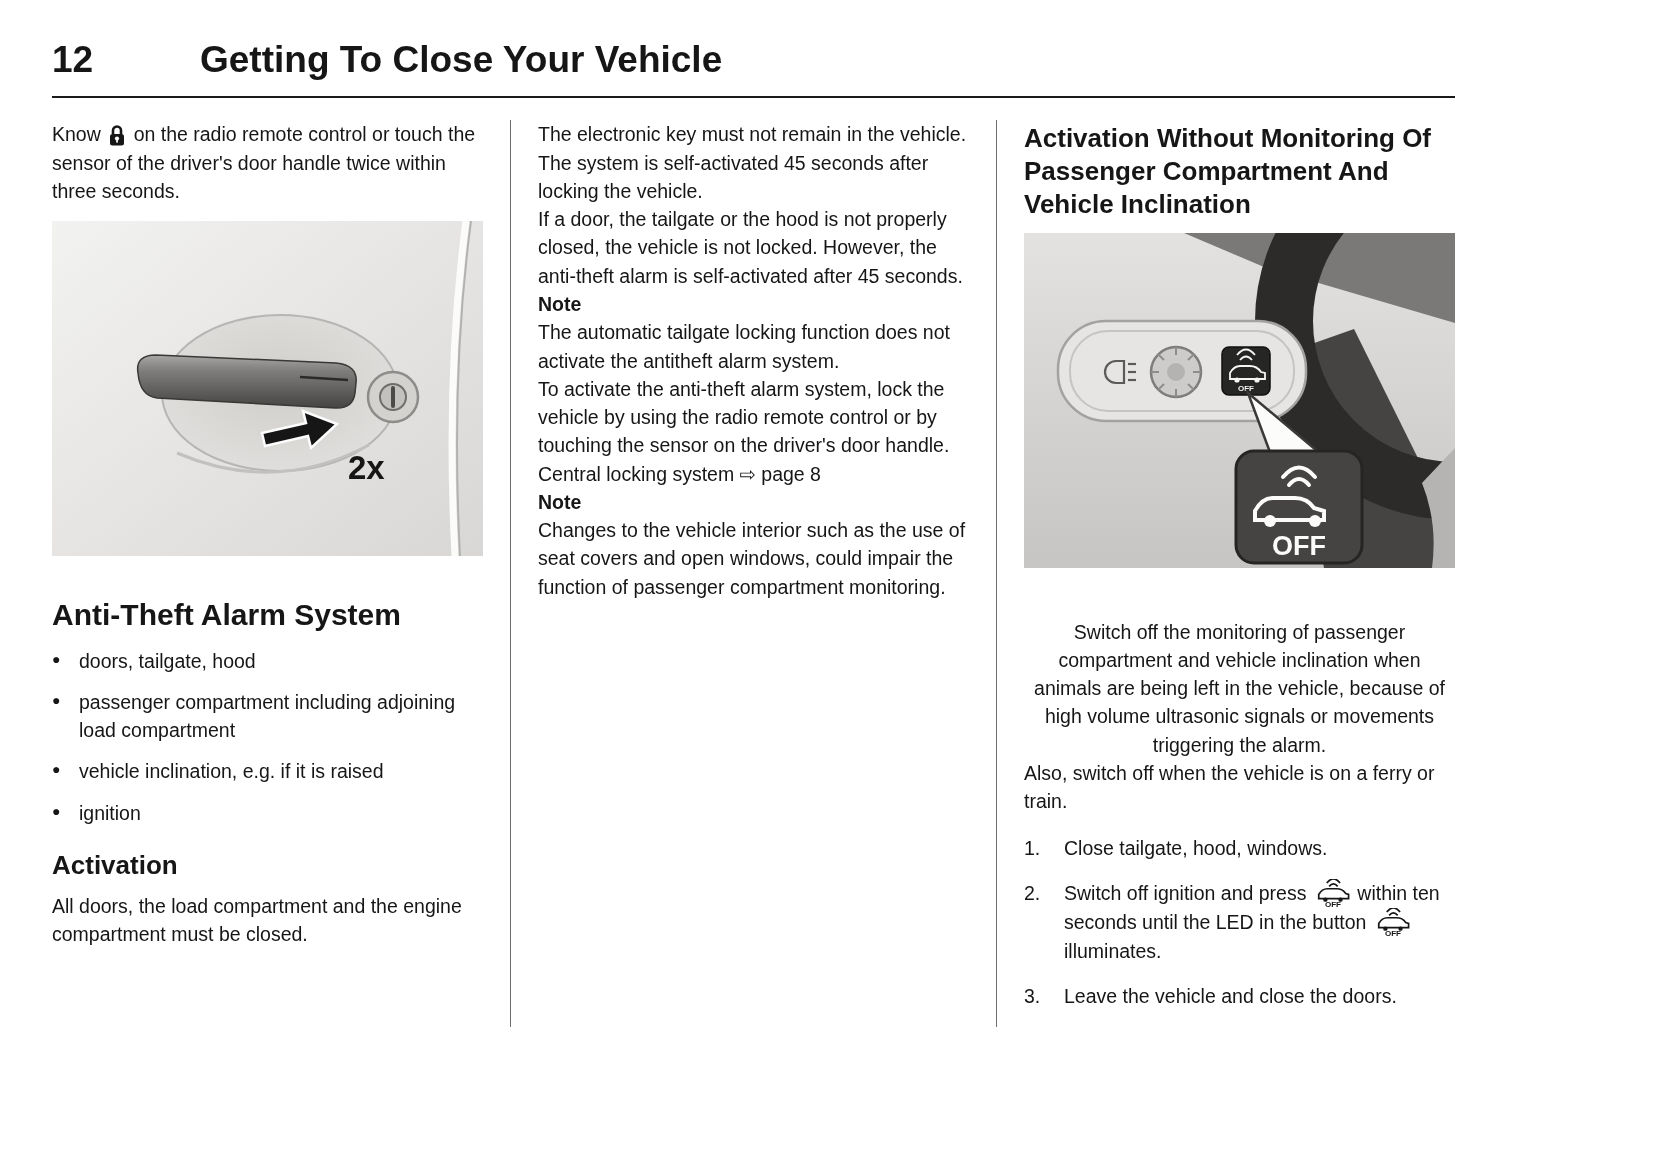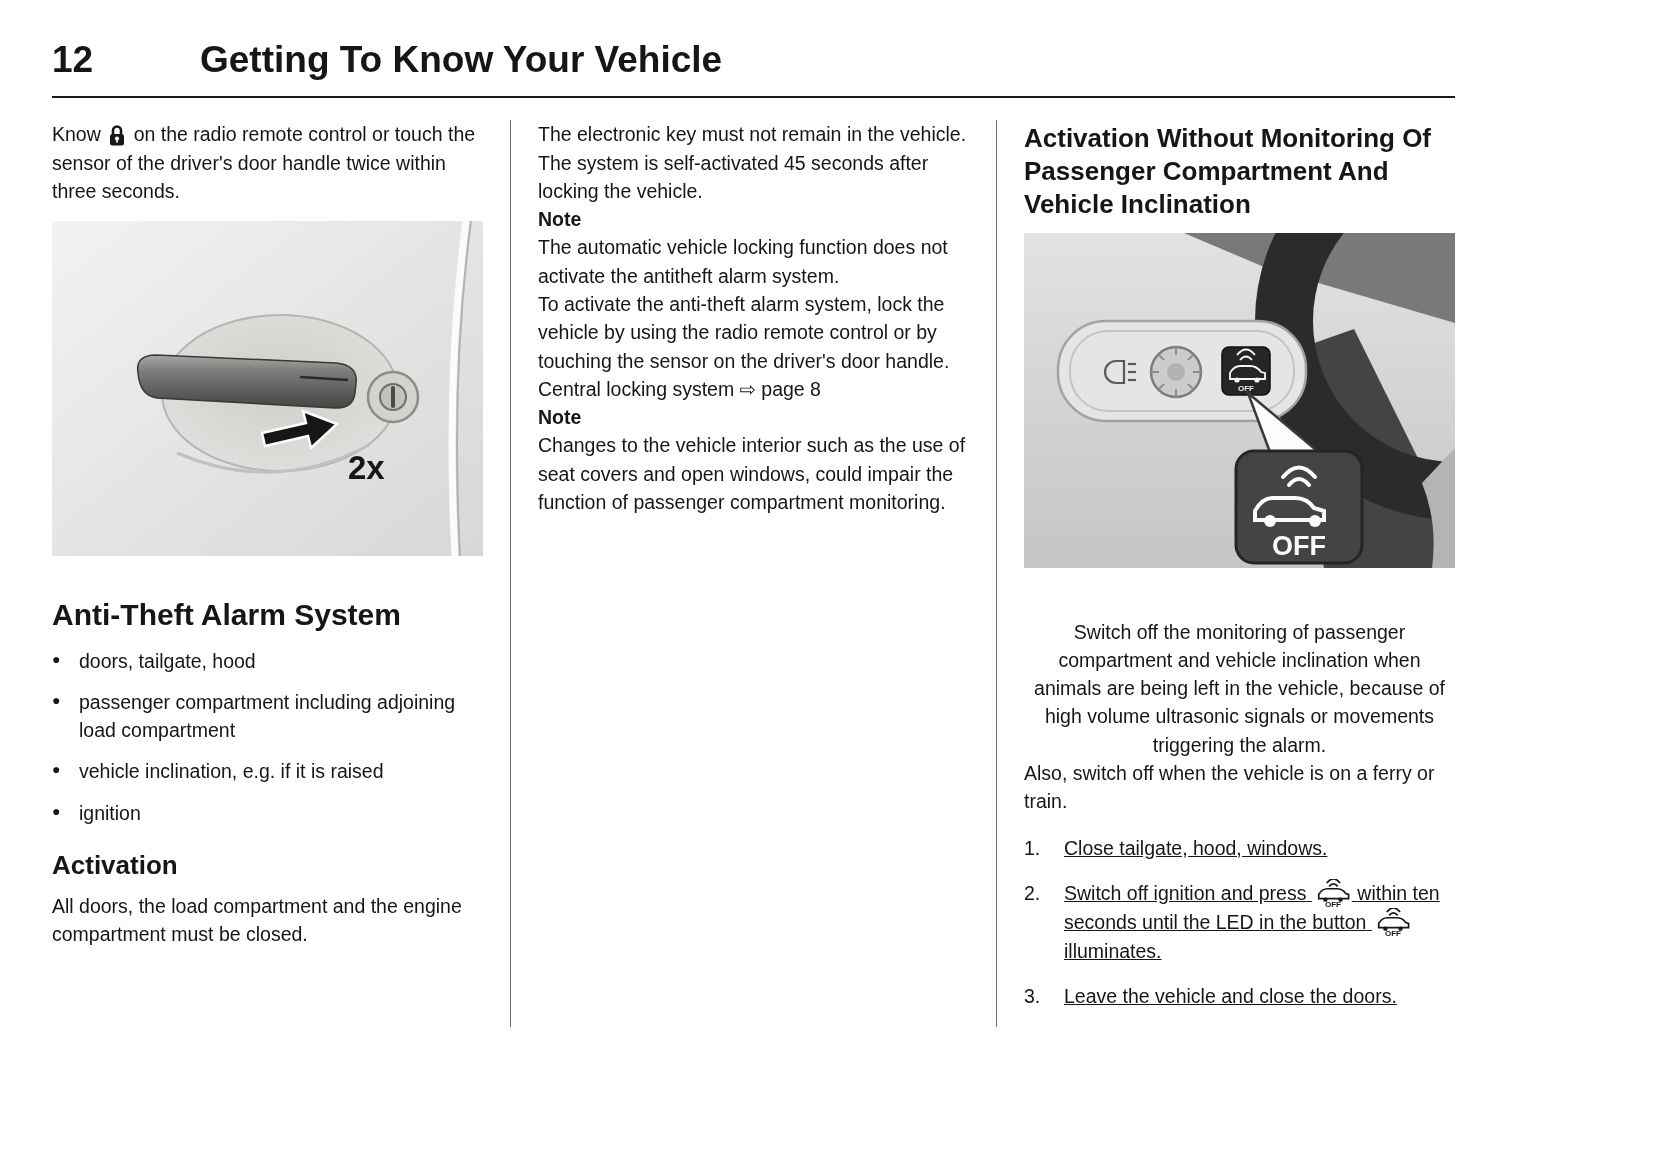--- a/index.html
+++ b/index.html
@@ -51,39 +51,39 @@
     content: "●";
     position: absolute;
     left: 0;
     top: 2px;
     font-size: 14px;
   }
 
   ol.steps { list-style: none; margin: 18px 0 0; padding: 0; }
   ol.steps li { display: flex; margin-bottom: 17px; }
   ol.steps .num { width: 40px; flex-shrink: 0; }
-  ol.steps .step-text { flex: 1; text-decoration: underline; }
+  ol.steps .step-text { flex: 1; }
 
   .para-gap-top { margin-top: 50px; text-align: center; }
 
   .inline-icon { display: inline-block; vertical-align: -6px; margin: 0 2px; }
   .inline-caroff { display: inline-block; vertical-align: -8px; margin: 0 2px; }
 
   svg text { font-family: "Liberation Sans", sans-serif; }
   .fig-label { font-size: 33px; font-weight: bold; fill: #161616; }
 </style>
 </head>
 <body>
 
 <div class="page">
   <div class="content">
 
     <header class="hdr">
       <span class="pagenum">12</span>
-      <span>Getting To Know Your Vehicle</span>
+      <span>Getting To Close Your Vehicle</span>
     </header>
     <div class="rule"></div>
 
     <main class="columns">
 
       <section class="col">
         <p>
           <span>Know</span>
           <svg class="inline-icon" width="18" height="23" viewBox="0 0 18 23" aria-hidden="true">
             <path d="M5 10 V6.5 a4 4 0 0 1 8 0 V10" fill="none" stroke="#161616" stroke-width="2.6"></path>
@@ -138,22 +138,23 @@
 
         <h3 class="h3">Activation</h3>
         <p>All doors, the load compartment and the engine compartment must be closed.</p>
       </section>
 
       <div class="vdiv"></div>
 
       <section class="col">
         <p>The electronic key must not remain in the vehicle.</p>
         <p>The system is self-activated 45 seconds after locking the vehicle.</p>
+        <p>If a door, the tailgate or the hood is not properly closed, the vehicle is not locked. However, the anti-theft alarm is self-activated after 45 seconds.</p>
         <p class="note">Note</p>
-        <p>The automatic vehicle locking function does not activate the antitheft alarm system.</p>
+        <p>The automatic tailgate locking function does not activate the antitheft alarm system.</p>
         <p>To activate the anti-theft alarm system, lock the vehicle by using the radio remote control or by touching the sensor on the driver's door handle.</p>
         <p>Central locking system ⇨ page 8</p>
         <p class="note">Note</p>
         <p>Changes to the vehicle interior such as the use of seat covers and open windows, could impair the function of passenger compartment monitoring.</p>
       </section>
 
       <div class="vdiv"></div>
 
       <section class="col">
         <h2 class="col3-heading">Activation Without Monitoring Of Passenger Compartment And Vehicle Inclination</h2>

